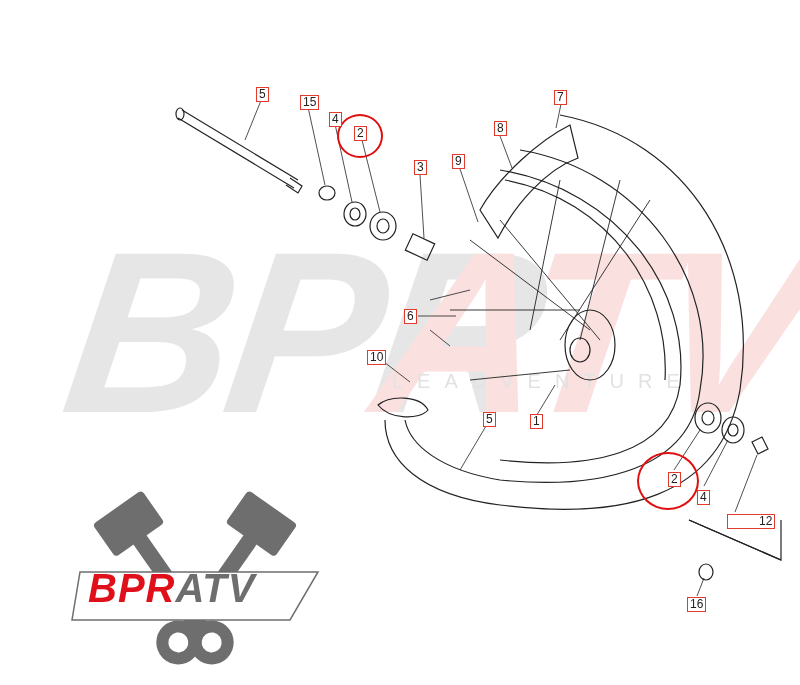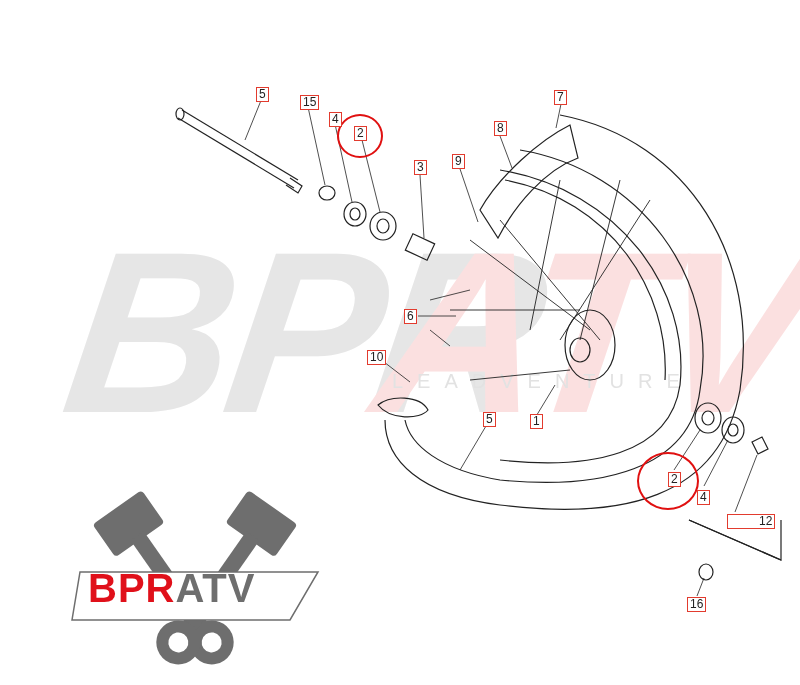--- a/index.html
+++ b/index.html
@@ -5,21 +5,21 @@
   html, body { margin: 0; padding: 0; background: #ffffff; }
   body { width: 800px; height: 685px; position: relative; overflow: hidden; font-family: "Liberation Sans", sans-serif; }
   .stage { position: absolute; left: 0; top: 0; width: 800px; height: 685px; }
   .watermark { position: absolute; font-family: "Liberation Sans", sans-serif; font-weight: bold; font-style: italic; letter-spacing: -6px; }
   .wm-bpr { left: 70px; top: 200px; font-size: 230px; color: #e6e6e6; transform: skewX(-8deg); }
   .wm-atv { left: 380px; top: 200px; font-size: 230px; color: #fbe0e0; transform: skewX(-8deg); }
   .wm-sub { position: absolute; left: 360px; top: 370px; font-size: 20px; color: #e2e2e2; letter-spacing: 14px; margin-left: 32px; }
   .callout { position: absolute; border: 1.5px solid #e23b2e; background: #fff; color: #222; font-size: 12px; line-height: 13px; padding: 0 2px; font-family: "Liberation Sans", sans-serif; }
   .circle { position: absolute; border: 2px solid #e01010; border-radius: 50%; }
   .logo { position: absolute; left: 60px; top: 480px; width: 270px; height: 200px; }
-  .logo-text { position: absolute; left: 88px; top: 566px; font-weight: bold; font-size: 40px; letter-spacing: 1px; }
+  .logo-text { position: absolute; left: 88px; top: 566px; font-weight: bold; font-style: italic; font-size: 40px; letter-spacing: 1px; }
   .logo-red { color: #e0101a; }
   .logo-gray { color: #6e6e6e; }
 </style>
 </head>
 <body>
 
 <div class="stage">
 
   <div class="watermark wm-bpr">BPR</div>
   <div class="watermark wm-atv">ATV</div>

